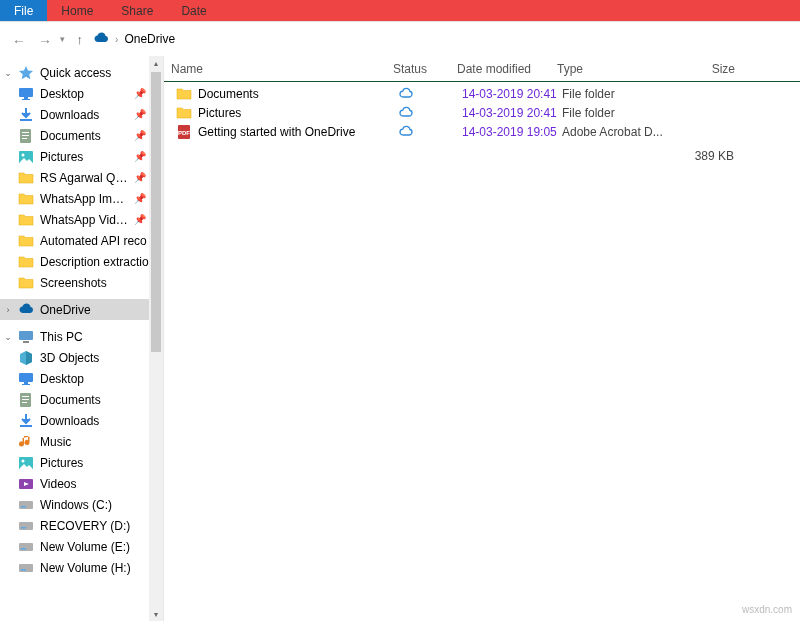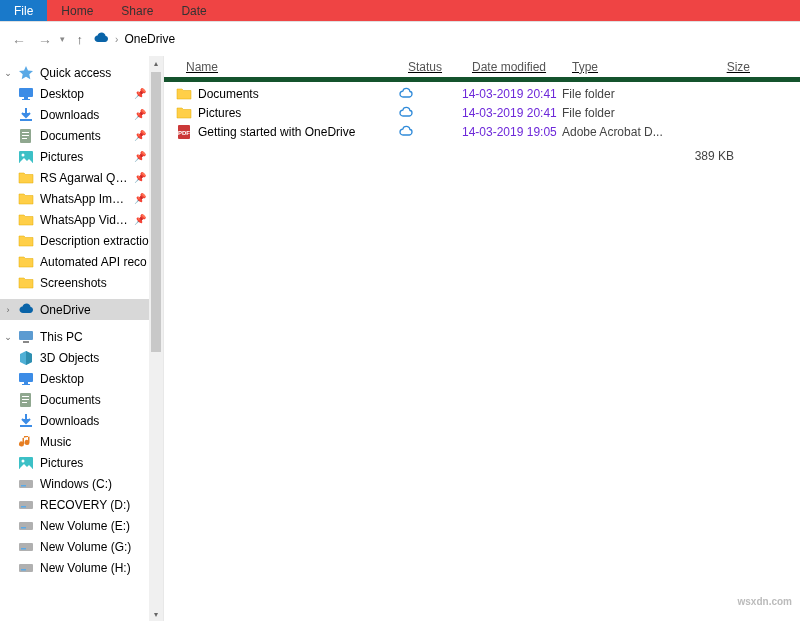--- a/index.html
+++ b/index.html
@@ -33,21 +33,21 @@
     .tree-item.root { padding-left: 4px; font-weight: normal; }
     .tree-item.child { padding-left: 18px; }
     .tree-item.selected { background: #d8d8d8; }
     .tree-expand { width: 8px; font-size: 9px; color: #666; display: inline-flex; justify-content: center; }
     .tree-icon { width: 16px; height: 16px; display: inline-flex; align-items: center; justify-content: center; flex-shrink: 0; }
     .tree-label { font-size: 12px; text-overflow: ellipsis; overflow: hidden; }
     .pin { color: #888; font-size: 10px; margin-left: auto; margin-right: 16px; flex-shrink: 0; }
     
     
     .content { flex: 1; display: flex; flex-direction: column; }
-    .col-headers { display: flex; height: 26px; align-items: center; border-bottom: 5px solid #14532d; padding-left: 22px; text-decoration: underline; }
+    .col-headers { display: flex; height: 26px; align-items: center; border-bottom: 1px solid #14532d; padding-left: 7px; }
     .col { font-size: 12px; color: #555; }
     .col-name { width: 222px; }
     .col-status { width: 64px; }
     .col-date { width: 100px; }
     .col-type { width: 108px; }
     .col-size { width: 70px; text-align: right; }
     .file-list { padding-top: 2px; }
     .file-row { display: flex; align-items: center; height: 19px; padding-left: 12px; }
     .file-name-cell { display: flex; align-items: center; gap: 6px; width: 222px; }
     .file-icon { width: 16px; height: 16px; display: inline-flex; align-items: center; justify-content: center; flex-shrink: 0; }
@@ -63,21 +63,21 @@
     .ico-download { fill: #3c8ce6; }
     .ico-onedrive { fill: #0a64a8; }
     .ico-thispc { fill: #5c9bd1; }
     .ico-disk { fill: #b0b0b0; }
     .ico-pdf { fill: #cb3939; }
     .ico-cloud { stroke: #2f8ad9; fill: none; stroke-width: 1.3; }
     .ico-pictures { fill: #3cc0c6; }
     .ico-music { fill: #e67e22; }
     .ico-videos { fill: #8e44ad; }
     .ico-doc { fill: #8fa78f; }
-    .watermark { position: absolute; bottom: 20px; right: 8px; font-size: 10px; color: #bbb; font-weight: bold; }
+    .watermark { position: absolute; bottom: 12px; right: 8px; font-size: 10px; color: #bbb; }
   </style>
 </head>
 <body>
 
 <svg width="0" height="0" style="position:absolute">
   <defs>
     <g id="svg-folder">
         <path class="ico-folder" d="M1 3h5l1.5 1.5H15V13H1z"></path>
       </g>
     <g id="svg-doc">
@@ -235,30 +235,30 @@
             </span>
     <span class="tree-label">WhatsApp Video</span>
     <span class="pin">📌</span>
   </div>
           <div class="tree-item child">
     <span class="tree-icon">
               <svg width="16" height="16">
                 <use href="#svg-folder"></use>
               </svg>
             </span>
+    <span class="tree-label">Automated API reco</span>
+
+  </div>
+          <div class="tree-item child">
+    <span class="tree-icon">
+              <svg width="16" height="16">
+                <use href="#svg-folder"></use>
+              </svg>
+            </span>
     <span class="tree-label">Description extractio</span>
-
-  </div>
-          <div class="tree-item child">
-    <span class="tree-icon">
-              <svg width="16" height="16">
-                <use href="#svg-folder"></use>
-              </svg>
-            </span>
-    <span class="tree-label">Automated API reco</span>
 
   </div>
           <div class="tree-item child">
     <span class="tree-icon">
               <svg width="16" height="16">
                 <use href="#svg-folder"></use>
               </svg>
             </span>
     <span class="tree-label">Screenshots</span>
 
@@ -329,48 +329,48 @@
     <span class="tree-icon">
               <svg width="16" height="16">
                 <use href="#svg-pictures"></use>
               </svg>
             </span>
     <span class="tree-label">Pictures</span>
   </div>
           <div class="tree-item child">
     <span class="tree-icon">
               <svg width="16" height="16">
+                <use href="#svg-videos"></use>
+              </svg>
+            </span>
+    <span class="tree-label">Videos</span>
+  </div>
+          <div class="tree-item child">
+    <span class="tree-icon">
+              <svg width="16" height="16">
                 <use href="#svg-disk"></use>
               </svg>
             </span>
     <span class="tree-label">Windows (C:)</span>
   </div>
           <div class="tree-item child">
     <span class="tree-icon">
               <svg width="16" height="16">
                 <use href="#svg-disk"></use>
               </svg>
             </span>
     <span class="tree-label">RECOVERY (D:)</span>
   </div>
           <div class="tree-item child">
     <span class="tree-icon">
               <svg width="16" height="16">
                 <use href="#svg-disk"></use>
               </svg>
             </span>
     <span class="tree-label">New Volume (E:)</span>
-  </div>
-          <div class="tree-item child">
-    <span class="tree-icon">
-              <svg width="16" height="16">
-                <use href="#svg-disk"></use>
-              </svg>
-            </span>
-    <span class="tree-label">New Volume (G:)</span>
   </div>
           <div class="tree-item child">
     <span class="tree-icon">
               <svg width="16" height="16">
                 <use href="#svg-disk"></use>
               </svg>
             </span>
     <span class="tree-label">New Volume (H:)</span>
   </div>
         </div>

